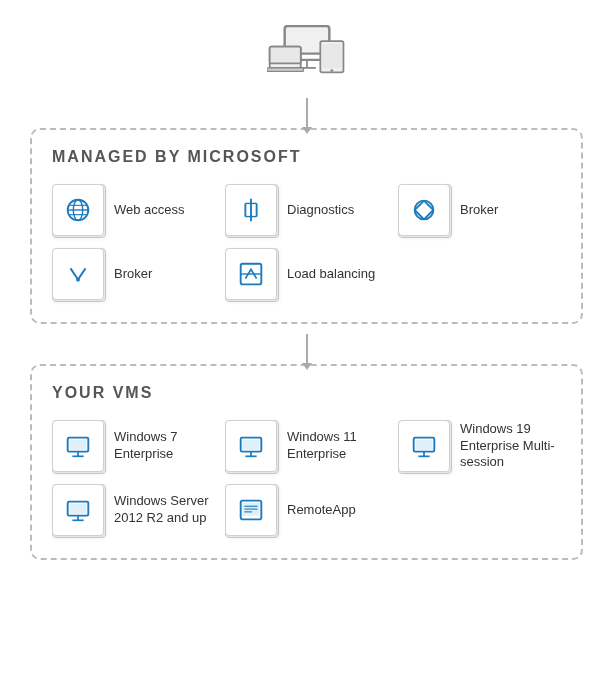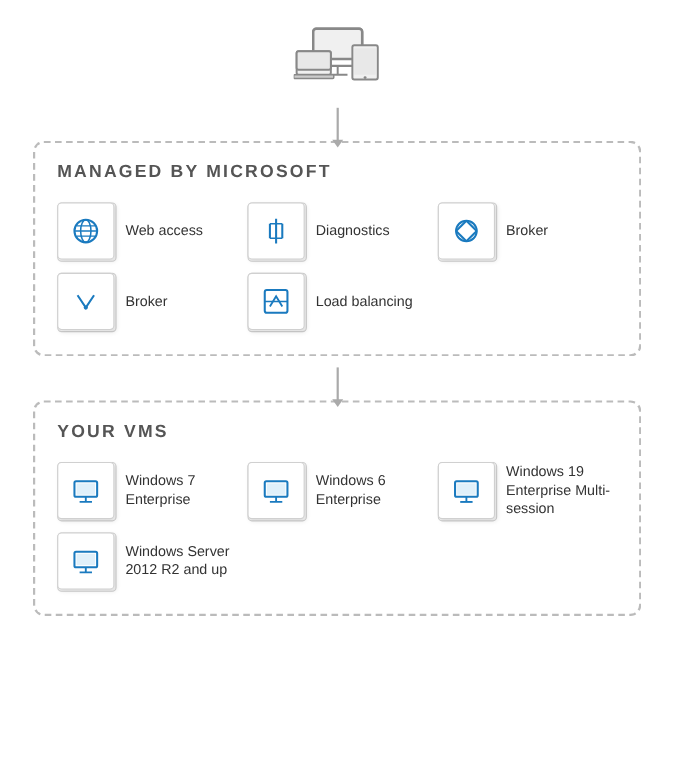--- a/index.html
+++ b/index.html
@@ -221,21 +221,21 @@
 
     <div class="icon-item">
       <div class="icon-box">
         <svg class="icon-svg" viewBox="0 0 32 32" fill="none">
           <rect x="5" y="7" width="22" height="15" rx="1.5" stroke="#1a7abf" stroke-width="2" fill="none"></rect>
           <line x1="16" y1="22" x2="16" y2="27" stroke="#1a7abf" stroke-width="1.8"></line>
           <line x1="10" y1="27" x2="22" y2="27" stroke="#1a7abf" stroke-width="1.8"></line>
           <rect x="7" y="9" width="18" height="11" fill="#e0f0fa"></rect>
         </svg>
       </div>
-      <span class="icon-label">Windows 6 Enterprise</span>
+      <span class="icon-label">Windows 11 Enterprise</span>
     </div>
 
     <div class="icon-item">
       <div class="icon-box">
         <svg class="icon-svg" viewBox="0 0 32 32" fill="none">
           <rect x="5" y="7" width="22" height="15" rx="1.5" stroke="#1a7abf" stroke-width="2" fill="none"></rect>
           <line x1="16" y1="22" x2="16" y2="27" stroke="#1a7abf" stroke-width="1.8"></line>
           <line x1="10" y1="27" x2="22" y2="27" stroke="#1a7abf" stroke-width="1.8"></line>
           <rect x="7" y="9" width="18" height="11" fill="#e0f0fa"></rect>
         </svg>
@@ -248,15 +248,27 @@
         <svg class="icon-svg" viewBox="0 0 32 32" fill="none">
           <rect x="5" y="7" width="22" height="15" rx="1.5" stroke="#1a7abf" stroke-width="2" fill="none"></rect>
           <line x1="16" y1="22" x2="16" y2="27" stroke="#1a7abf" stroke-width="1.8"></line>
           <line x1="10" y1="27" x2="22" y2="27" stroke="#1a7abf" stroke-width="1.8"></line>
           <rect x="7" y="9" width="18" height="11" fill="#e0f0fa"></rect>
         </svg>
       </div>
       <span class="icon-label">Windows Server 2012 R2 and up</span>
     </div>
 
+    <div class="icon-item">
+      <div class="icon-box">
+        <svg class="icon-svg" viewBox="0 0 32 32" fill="none">
+          <rect x="5" y="6" width="22" height="20" rx="2" stroke="#1a7abf" stroke-width="2" fill="none"></rect>
+          <rect x="7" y="8" width="18" height="14" fill="#e0f0fa"></rect>
+          <line x1="9" y1="12" x2="23" y2="12" stroke="#1a7abf" stroke-width="1.2"></line>
+          <line x1="9" y1="15" x2="23" y2="15" stroke="#1a7abf" stroke-width="1.2"></line>
+          <line x1="9" y1="18" x2="17" y2="18" stroke="#1a7abf" stroke-width="1.2"></line>
+        </svg>
+      </div>
+      <span class="icon-label">RemoteApp</span>
+    </div>
 
   </div>
 </div>
 
 </body></html>

